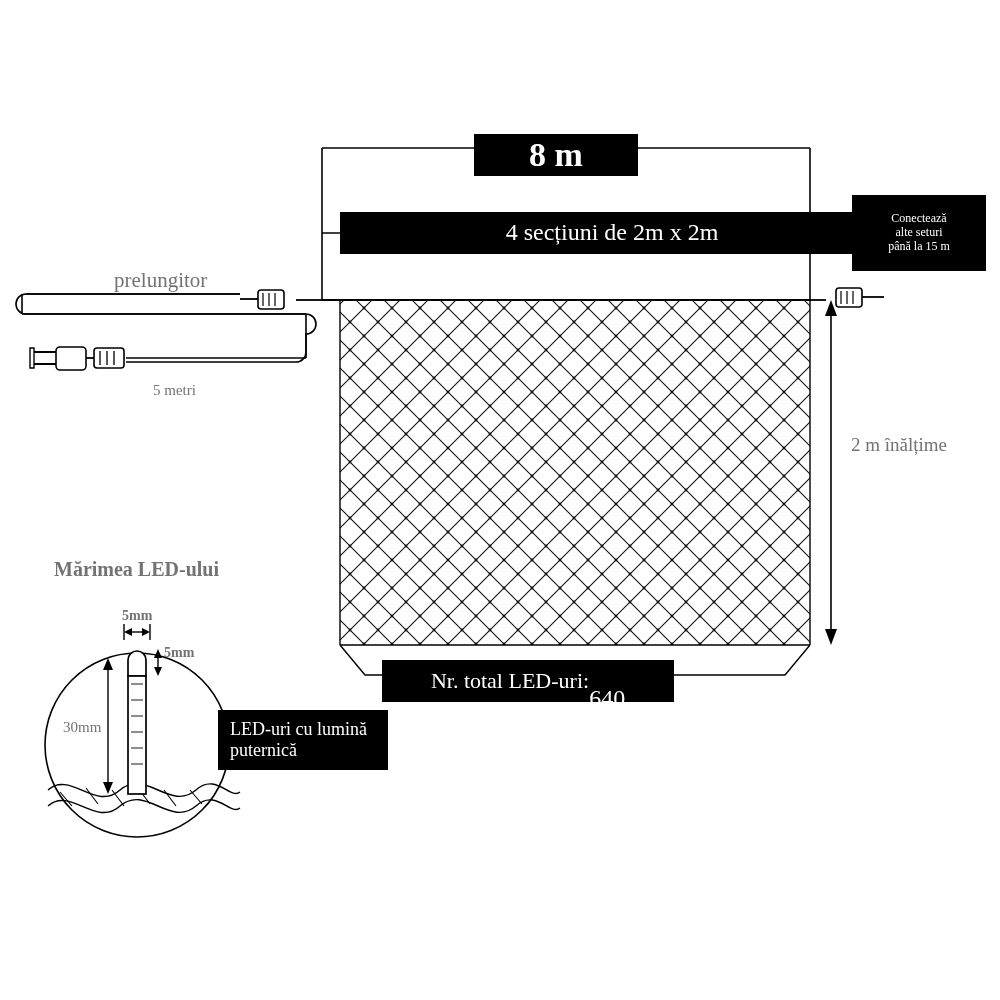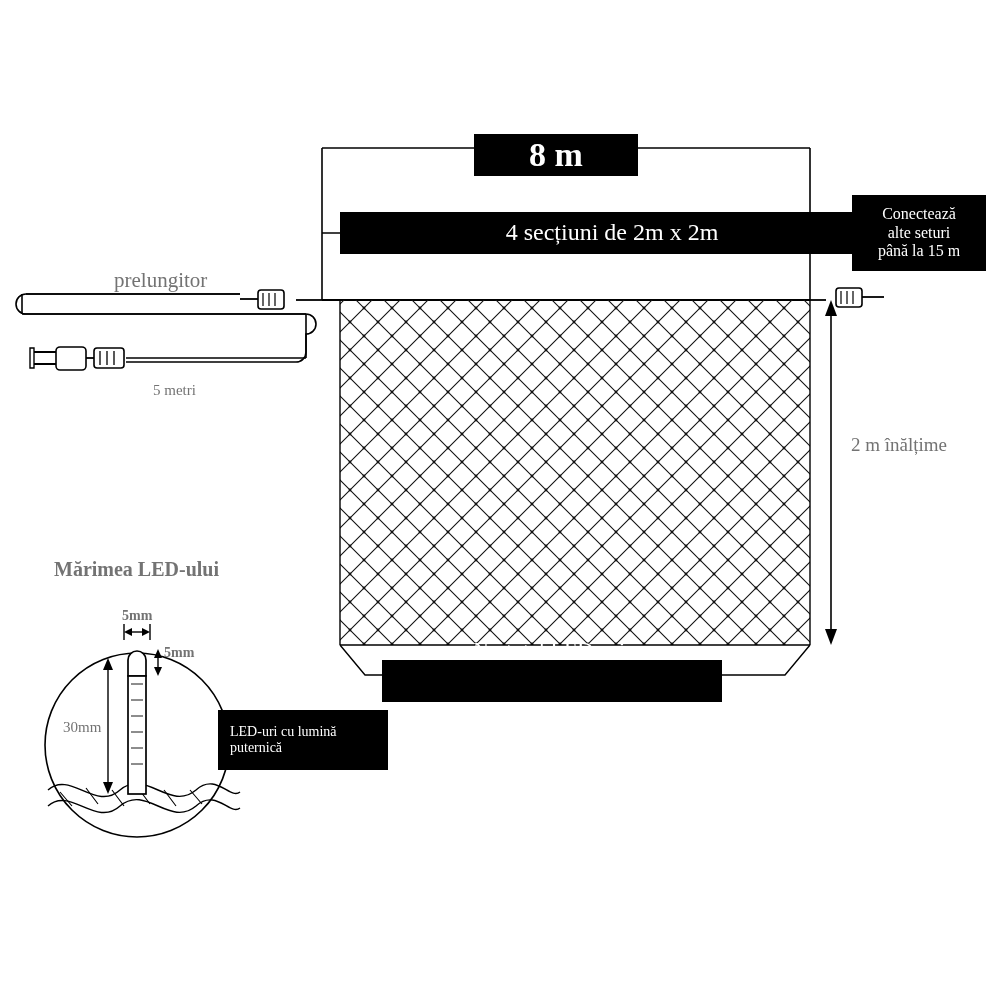--- a/index.html
+++ b/index.html
@@ -162,32 +162,32 @@
   </svg>
 
   <div class="blackbox" style="left:474px; top:134px; width:164px; height:42px; font-size:34px; font-weight:700;">
     <span>8 m</span>
   </div>
 
   <div class="blackbox" style="left:340px; top:212px; width:544px; height:42px; font-size:24px;">
     <span>4 secțiuni de 2m x 2m</span>
   </div>
 
-  <div class="blackbox" style="left:852px; top:195px; width:134px; height:76px; font-size:16px;">
+  <div class="blackbox" style="left:852px; top:195px; width:134px; height:76px; font-size:12px;">
     <span>Conectează
 alte seturi
 până la 15 m</span>
   </div>
 
-  <div class="blackbox" style="left:382px; top:660px; width:340px; height:42px; font-size:22px; flex-direction:column;">
+  <div class="blackbox" style="left:382px; top:660px; width:292px; height:42px; font-size:22px; ">
     <span>Nr. total LED-uri:</span>
     <span style="font-size:24px;margin-top:36px;">640</span>
   </div>
 
-  <div class="blackbox" style="left:218px; top:710px; width:170px; height:60px; font-size:14px; justify-content:flex-start; text-align:left; padding-left:12px; box-sizing:border-box;">
+  <div class="blackbox" style="left:218px; top:710px; width:170px; height:60px; font-size:18px; justify-content:flex-start; text-align:left; padding-left:12px; box-sizing:border-box;">
     <span>LED-uri cu lumină
 puternică</span>
   </div>
 
   <div class="plain" style="left:114px; top:268px; font-size:21px;">
     <span>prelungitor</span>
   </div>
 
   <div class="plain" style="left:153px; top:382px; font-size:15px;font-family:Liberation Serif, serif;">
     <span>5 metri</span>

